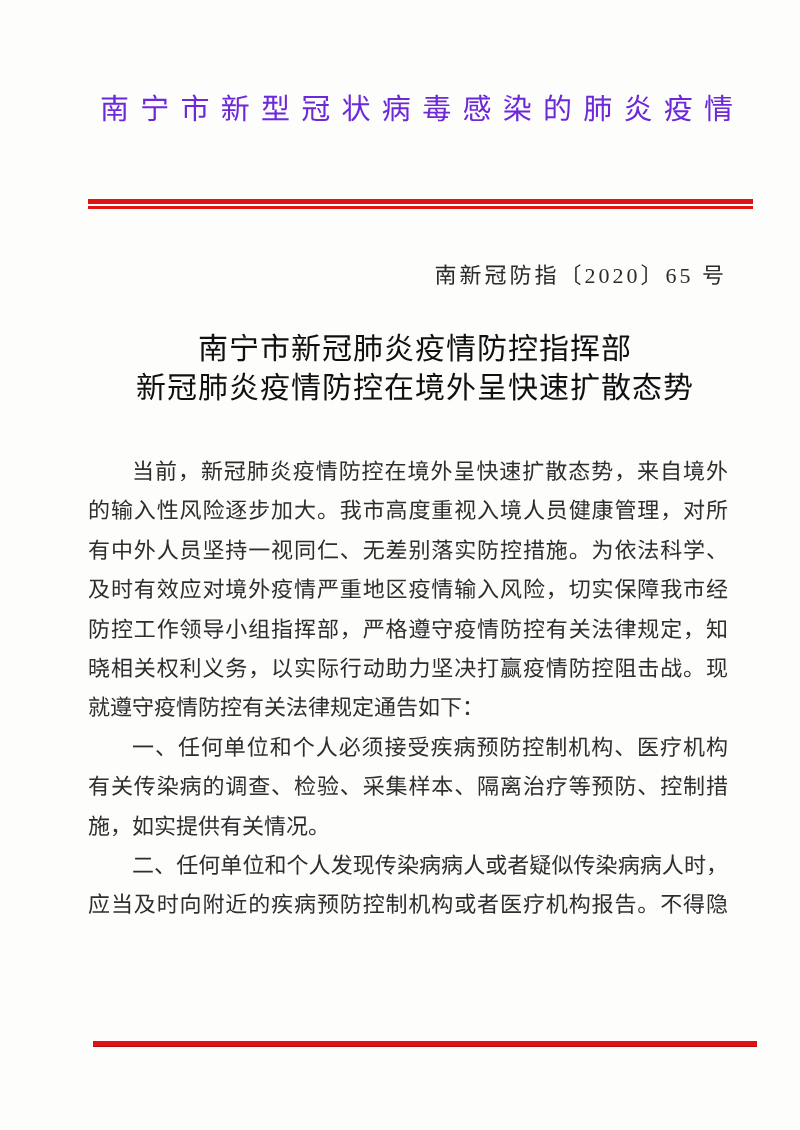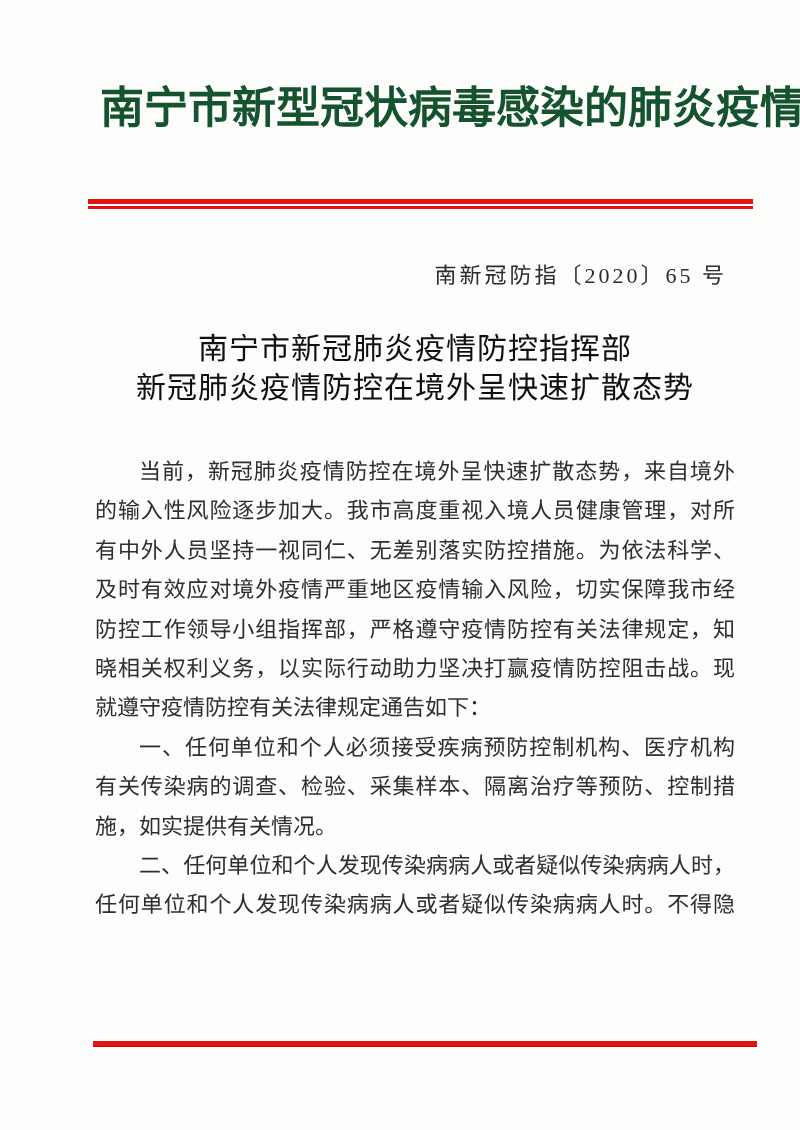--- a/index.html
+++ b/index.html
@@ -15,23 +15,23 @@
     overflow: hidden;
     font-family: "Liberation Serif", "DejaVu Serif", serif;
   }
 
   
   .letterhead {
     position: absolute;
     top: 78px;
     left: 100px;
     width: 633px;
-    color: #14532d;
-    font-weight: bold;
-    font-size: 44px;
+    color: #6d28d9;
+    font-weight: normal;
+    font-size: 29px;
     line-height: 62px;
   }
   .lh-line {
     display: block;
     text-align: justify;
     text-align-last: justify;
     text-justify: inter-character;
     letter-spacing: 0;
     white-space: nowrap;
   }
@@ -72,21 +72,21 @@
     line-height: 39px;
     color: #101010;
     letter-spacing: 1px;
   }
   .t-line { display: block; white-space: nowrap; }
 
   
   .doc-body {
     position: absolute;
     top: 452px;
-    left: 95px;
+    left: 88px;
     width: 640px;
     font-size: 22px;
     line-height: 39.4px;
     color: #2e2e2e;
   }
   .bline {
     display: block;
     text-align: justify;
     text-justify: inter-character;
     white-space: nowrap;
@@ -132,18 +132,18 @@
     <span class="bline full">及时有效应对境外疫情严重地区疫情输入风险，切实保障我市经</span>
     <span class="bline full">防控工作领导小组指挥部，严格遵守疫情防控有关法律规定，知</span>
     <span class="bline full">晓相关权利义务，以实际行动助力坚决打赢疫情防控阻击战。现</span>
     <span class="bline pend">就遵守疫情防控有关法律规定通告如下：</span>
 
     <span class="bline full first">一、任何单位和个人必须接受疾病预防控制机构、医疗机构</span>
     <span class="bline full">有关传染病的调查、检验、采集样本、隔离治疗等预防、控制措</span>
     <span class="bline pend">施，如实提供有关情况。</span>
 
     <span class="bline full first">二、任何单位和个人发现传染病病人或者疑似传染病病人时，</span>
-    <span class="bline full">任何单位和个人发现传染病病人或者疑似传染病病人时。不得隐</span>
+    <span class="bline full">应当及时向附近的疾病预防控制机构或者医疗机构报告。不得隐</span>
   </main>
 
   <div class="bottom-rule"></div>
 
 </div>
 
 </body></html>

